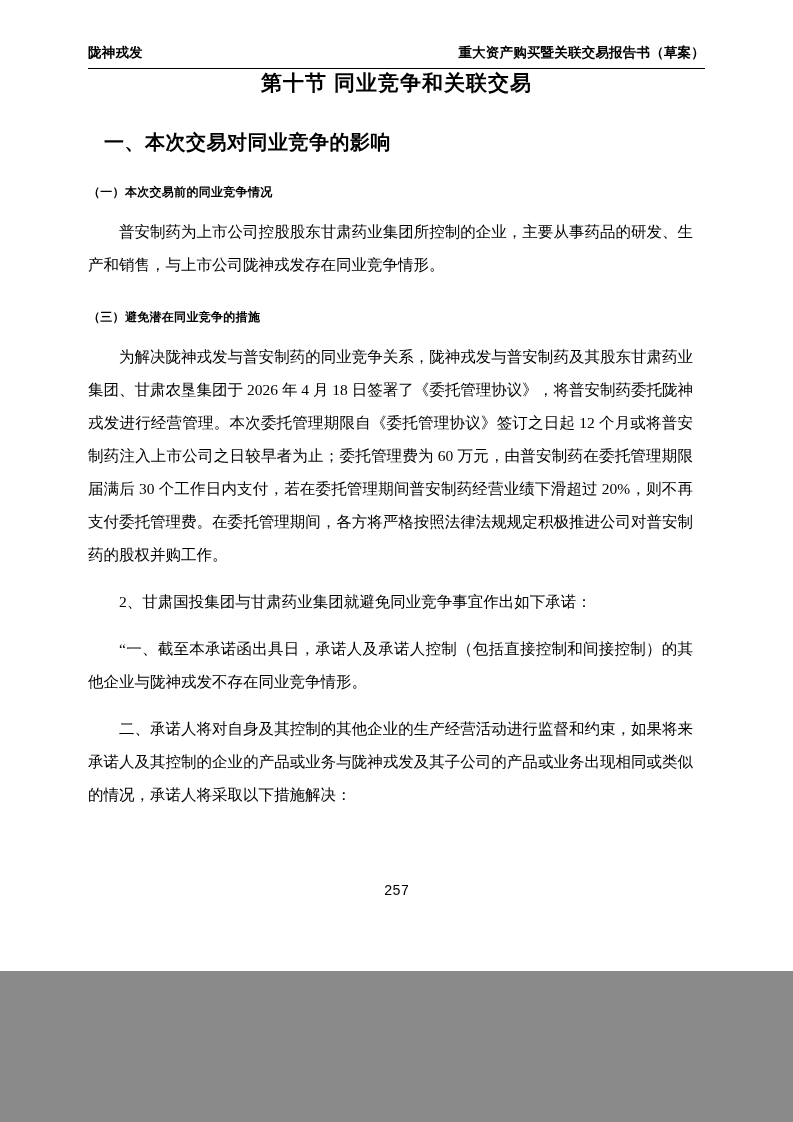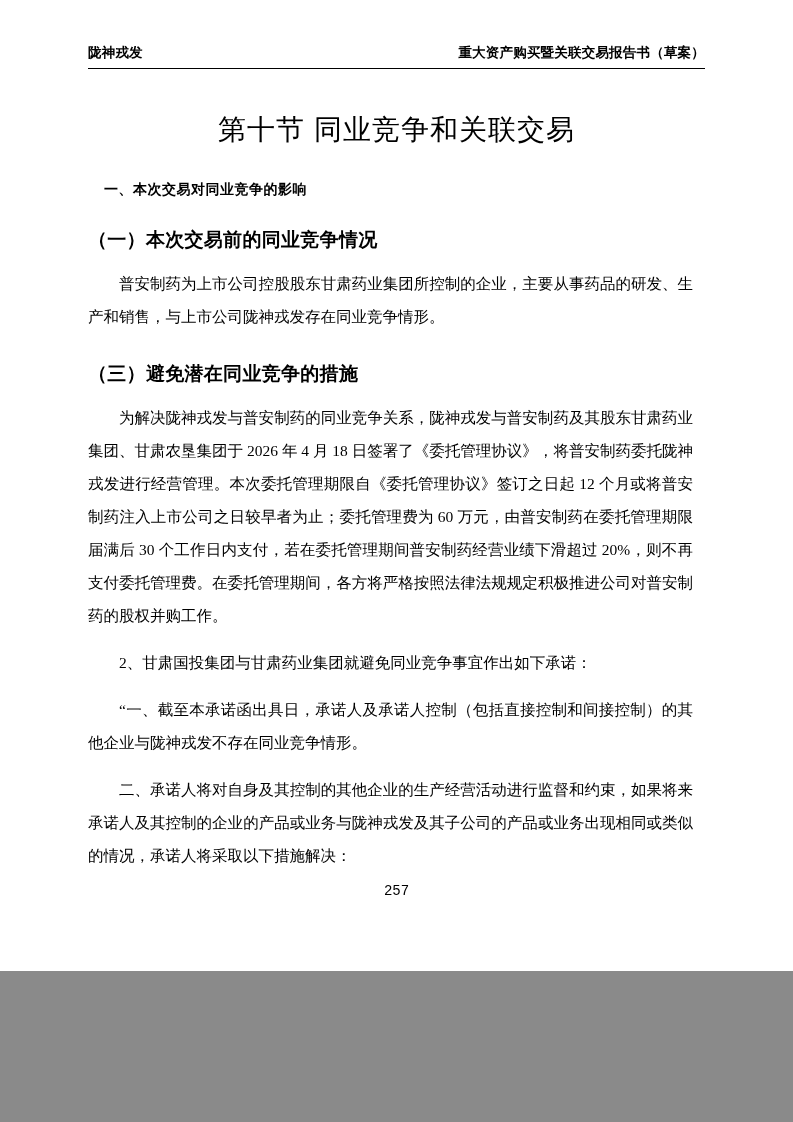--- a/index.html
+++ b/index.html
@@ -39,36 +39,35 @@
   }
   .header-right {
     white-space: nowrap;
   }
   .header-rule {
     border-bottom: 1.2px solid #000;
     margin-top: 0px;
   }
   .doc-title {
     text-align: center;
-    font-size: 28px;
+    font-size: 21px;
     font-family: "Liberation Sans", "DejaVu Sans", sans-serif;
-    font-weight: normal;
-    margin-top: 42px;
+    font-weight: bold;
     letter-spacing: 1px;
   }
   h2.level1 {
-    font-size: 14px;
+    font-size: 20px;
     font-family: Liberation Mono, monospace;
     font-weight: bold;
     margin: 32px 0 0 0;
     text-indent: 16px;
     letter-spacing: 0.5px;
   }
   h3.level2 {
-    font-size: 19px;
+    font-size: 12px;
     font-family: Liberation Sans, sans-serif;
     font-weight: bold;
     margin: 28px 0 0 0;
     letter-spacing: 0.3px;
   }
   p.body {
     font-size: 15.5px;
     line-height: 33px;
     margin: 14px 12px 0 0;
     text-align: justify;

